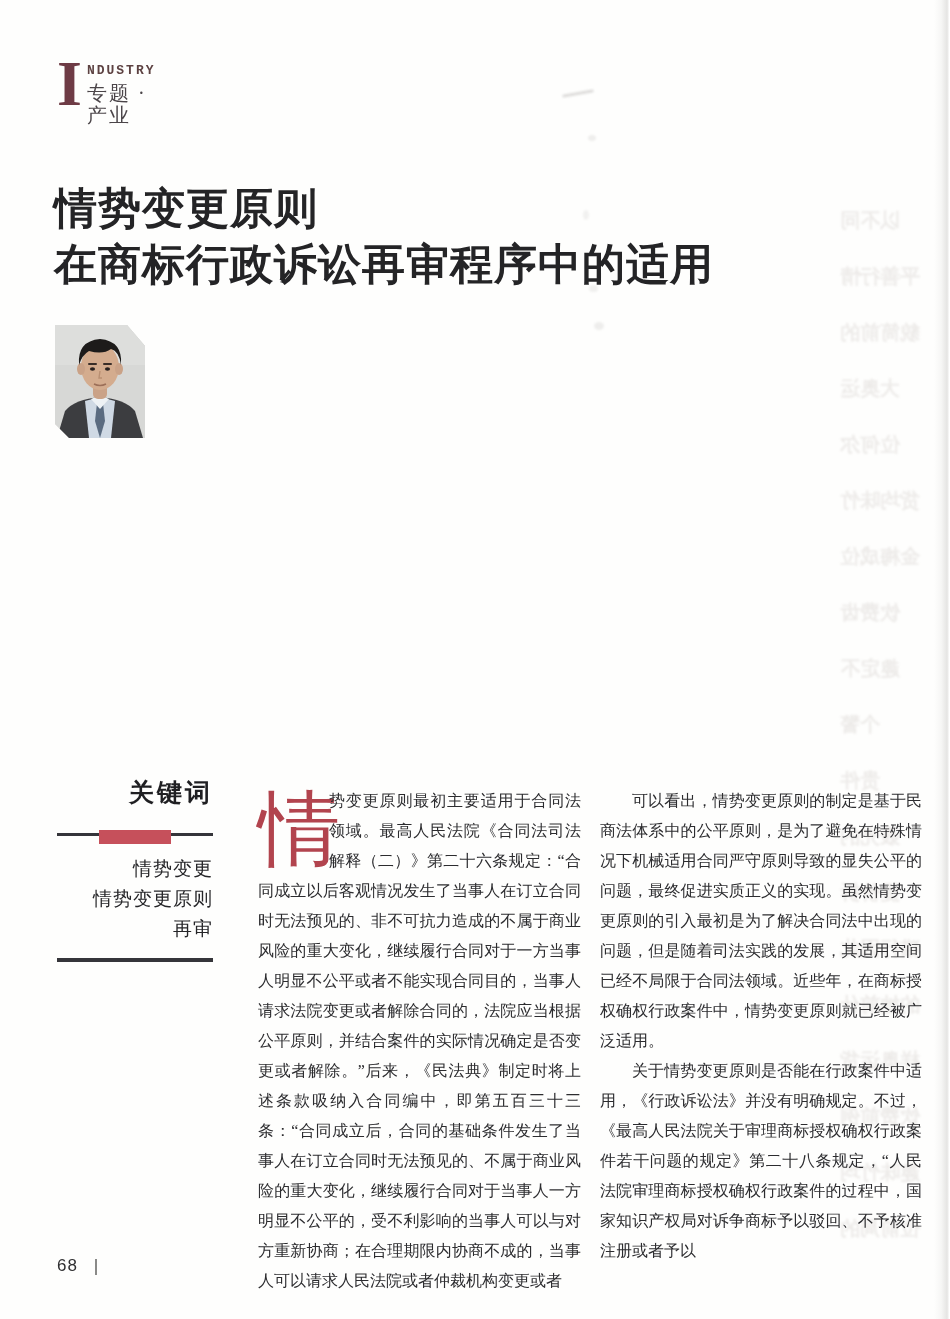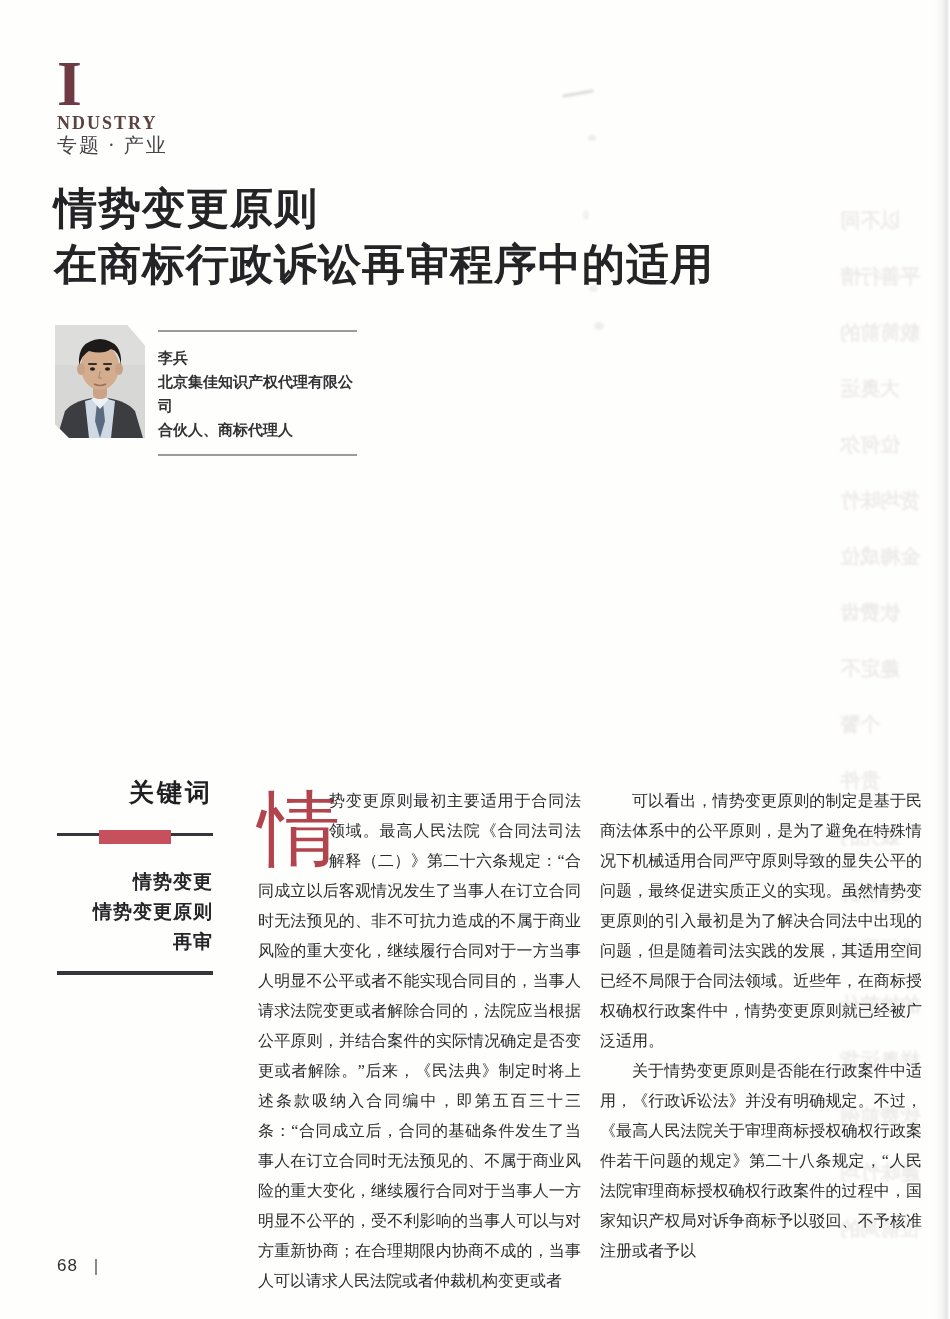--- a/index.html
+++ b/index.html
@@ -33,22 +33,22 @@
   .smudge.s5{left:594px;top:322px;width:10px;height:8px;border-radius:50%;opacity:.5;}
 
   
   .logo{position:absolute;left:57px;top:56px;}
   .logo .initial{
     float:left;font-family:"Liberation Serif","DejaVu Serif",serif;
     font-size:64px;line-height:56px;font-weight:700;color:#6e3b45;
     margin-right:5px;
   }
   .logo .word{
-    font-family:Liberation Serif, serif;
-    font-size:18px;line-height:22px;letter-spacing:2px;color:#5d4242;font-weight:600;
+    font-family:Liberation Mono, monospace;
+    font-size:13px;line-height:22px;letter-spacing:2px;color:#5d4242;font-weight:600;
     padding-top:4px;
   }
   .logo .section{
     font-size:20px;line-height:22px;letter-spacing:2px;color:#4b4549;font-weight:500;
   }
 
   
   .title{
     position:absolute;left:54px;top:180px;width:820px;
     font-family:"Liberation Sans","DejaVu Sans",sans-serif;
@@ -70,21 +70,21 @@
     font-family:"Liberation Sans","DejaVu Sans",sans-serif;
     font-size:15px;line-height:24px;color:#323234;font-weight:600;
   }
 
   
   .kw{position:absolute;left:57px;top:778px;width:156px;text-align:right;}
   .kw-head{font-size:25px;font-weight:700;color:#1f1f22;letter-spacing:3px;line-height:30px;}
   .kw-ruletop{position:relative;margin-top:22px;height:14px;}
   .kw-ruletop .bar{position:absolute;left:0;top:3px;width:100%;height:3px;background:#35353a;}
   .kw-ruletop .redblock{position:absolute;left:42px;top:0;width:72px;height:14px;background:#c6505b;}
-  .kw-items{margin-top:23px;font-size:19px;line-height:30px;font-weight:700;color:#252528;letter-spacing:1px;}
+  .kw-items{margin-top:10px;font-size:19px;line-height:30px;font-weight:400;color:#252528;letter-spacing:1px;}
   .kw-rulebottom{margin-top:14px;height:4px;background:#35353a;}
 
   
   .col{
     position:absolute;top:786px;width:323px;
     font-size:16px;line-height:30px;text-align:justify;
     color:#2c2c2f;
   }
   .col1{left:258px;}
   .col2{left:600px;width:322px;}
@@ -175,29 +175,20 @@
 
       <rect x="33" y="38" width="9" height="2" rx="1" fill="#3a2e28"></rect>
       <rect x="48" y="38" width="9" height="2" rx="1" fill="#3a2e28"></rect>
       <ellipse cx="37.5" cy="44" rx="2.6" ry="1.8" fill="#2a2220"></ellipse>
       <ellipse cx="52.5" cy="44" rx="2.6" ry="1.8" fill="#2a2220"></ellipse>
 
       <path d="M45 46 L44 53 L47 53" stroke="#b98f72" stroke-width="1.4" fill="none"></path>
       <path d="M39 59 Q45 62 51 59" stroke="#9c6f58" stroke-width="1.6" fill="none"></path>
     </svg>
   </div>
-  <div class="author-box">
-    <div class="author-rule"></div>
-    <div class="author-lines">
-      <div>李兵</div>
-      <div>北京集佳知识产权代理有限公司</div>
-      <div>合伙人、商标代理人</div>
-    </div>
-    <div class="author-rule"></div>
-  </div>
 
   <div class="kw">
     <div class="kw-head">关键词</div>
     <div class="kw-ruletop">
       <div class="bar"></div>
       <div class="redblock"></div>
     </div>
     <div class="kw-items">
       <div>情势变更</div>
       <div>情势变更原则</div>

